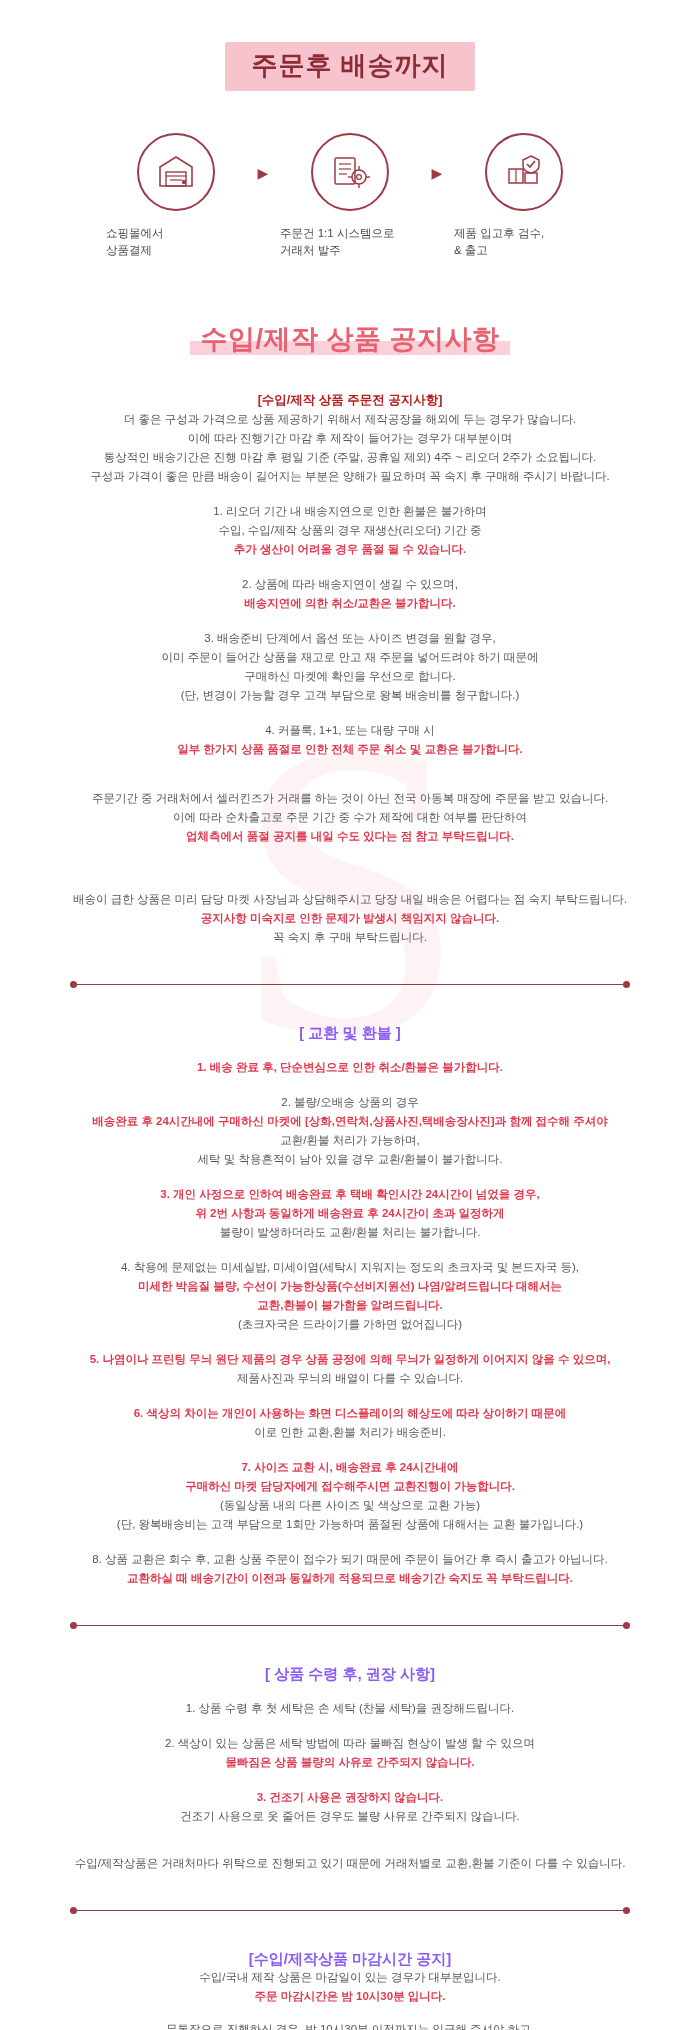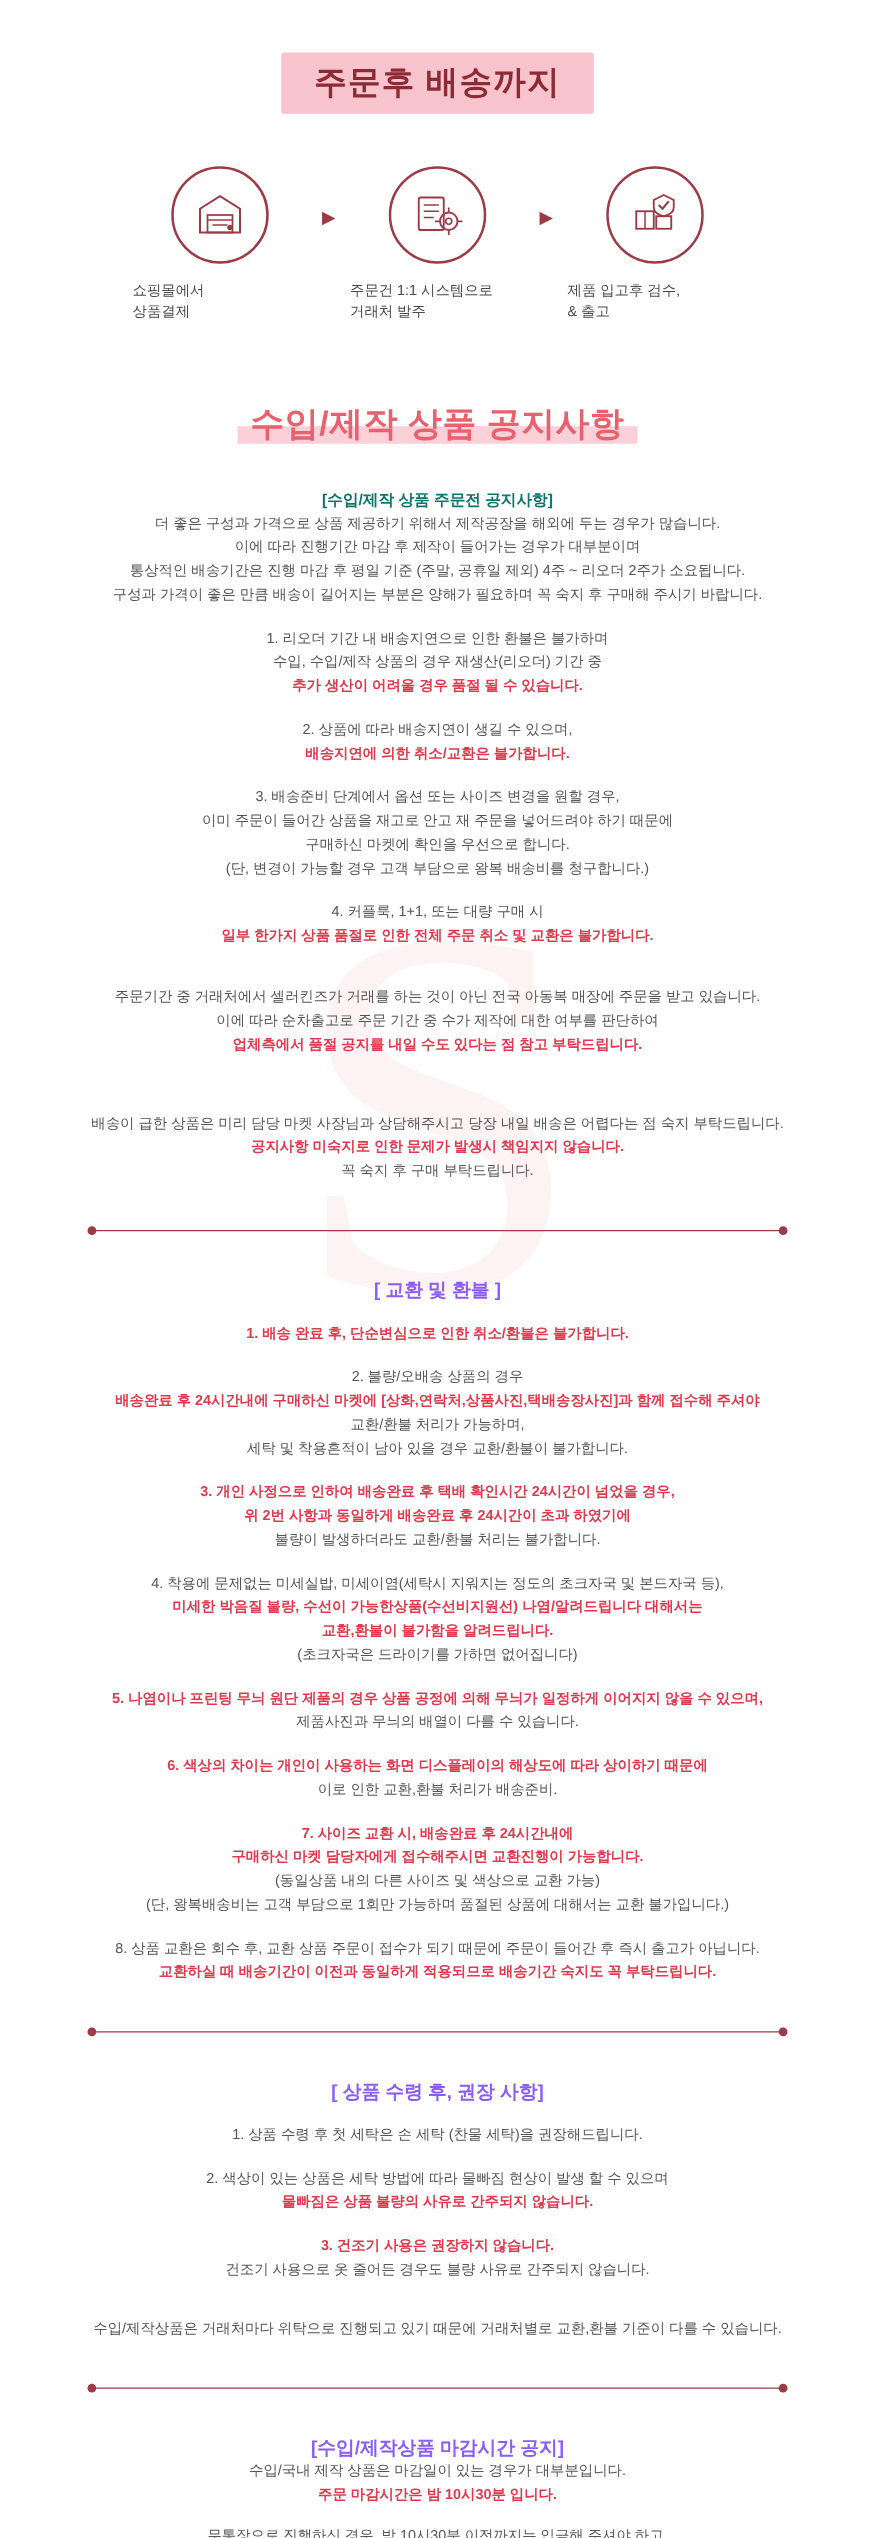--- a/index.html
+++ b/index.html
@@ -116,21 +116,21 @@
     margin-top:34px;
     text-align:center;
     font-size:11.5px;
     line-height:19px;
     color:#555;
   }
   .block p{margin:0;}
   .block .gap{height:14px;}
   .head{
     font-weight:bold;
-    color:#0f766e;
+    color:#b91c1c;
     font-size:12.5px;
     margin-bottom:12px;
   }
   .redb{color:#e03a4e;font-weight:bold;}
 
   
   .divider{
     position:relative;
     margin:34px auto;
     width:560px;
@@ -305,21 +305,21 @@
 
       <div class="item">
         <p>2. 불량/오배송 상품의 경우</p>
         <p class="redb">배송완료 후 24시간내에 구매하신 마켓에 [상화,연락처,상품사진,택배송장사진]과 함께 접수해 주셔야</p>
         <p>교환/환불 처리가 가능하며,</p>
         <p>세탁 및 착용흔적이 남아 있을 경우 교환/환불이 불가합니다.</p>
       </div>
 
       <div class="item">
         <p class="redb">3. 개인 사정으로 인하여 배송완료 후 택배 확인시간 24시간이 넘었을 경우,</p>
-        <p class="redb">위 2번 사항과 동일하게 배송완료 후 24시간이 초과 하였기에</p>
+        <p class="redb">위 2번 사항과 동일하게 배송완료 후 24시간이 초과 일정하게</p>
         <p>불량이 발생하더라도 교환/환불 처리는 불가합니다.</p>
       </div>
 
       <div class="item">
         <p>4. 착용에 문제없는 미세실밥, 미세이염(세탁시 지워지는 정도의 초크자국 및 본드자국 등),</p>
         <p class="redb">미세한 박음질 불량, 수선이 가능한상품(수선비지원선) 나염/알려드립니다 대해서는</p>
         <p class="redb">교환,환불이 불가함을 알려드립니다.</p>
         <p>(초크자국은 드라이기를 가하면 없어집니다)</p>
       </div>
 

